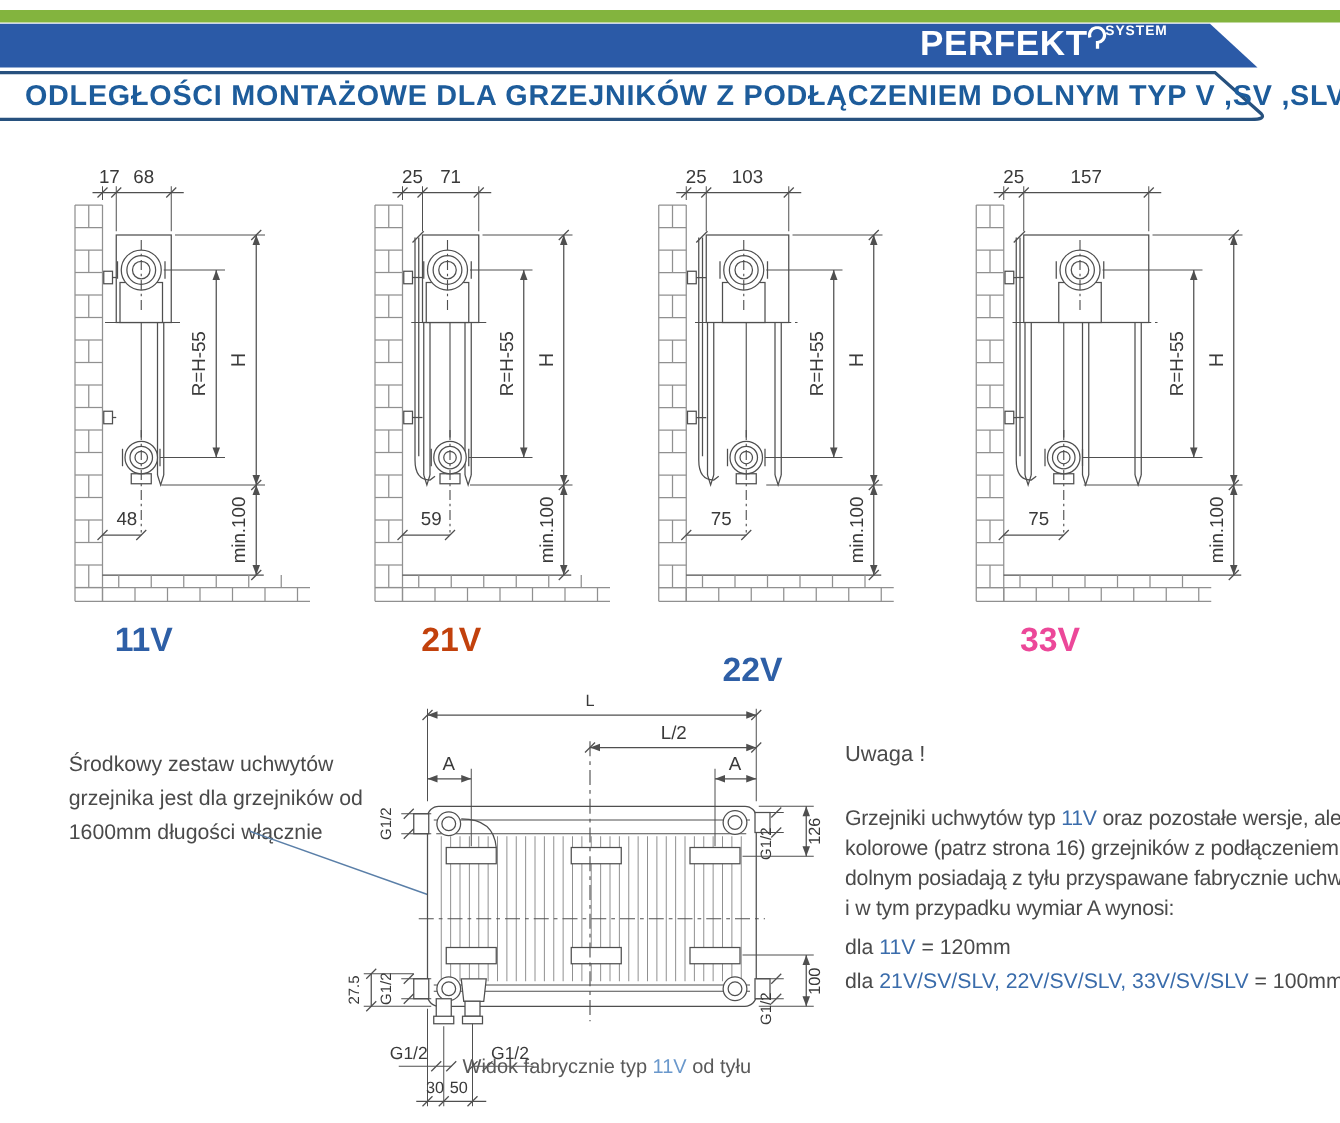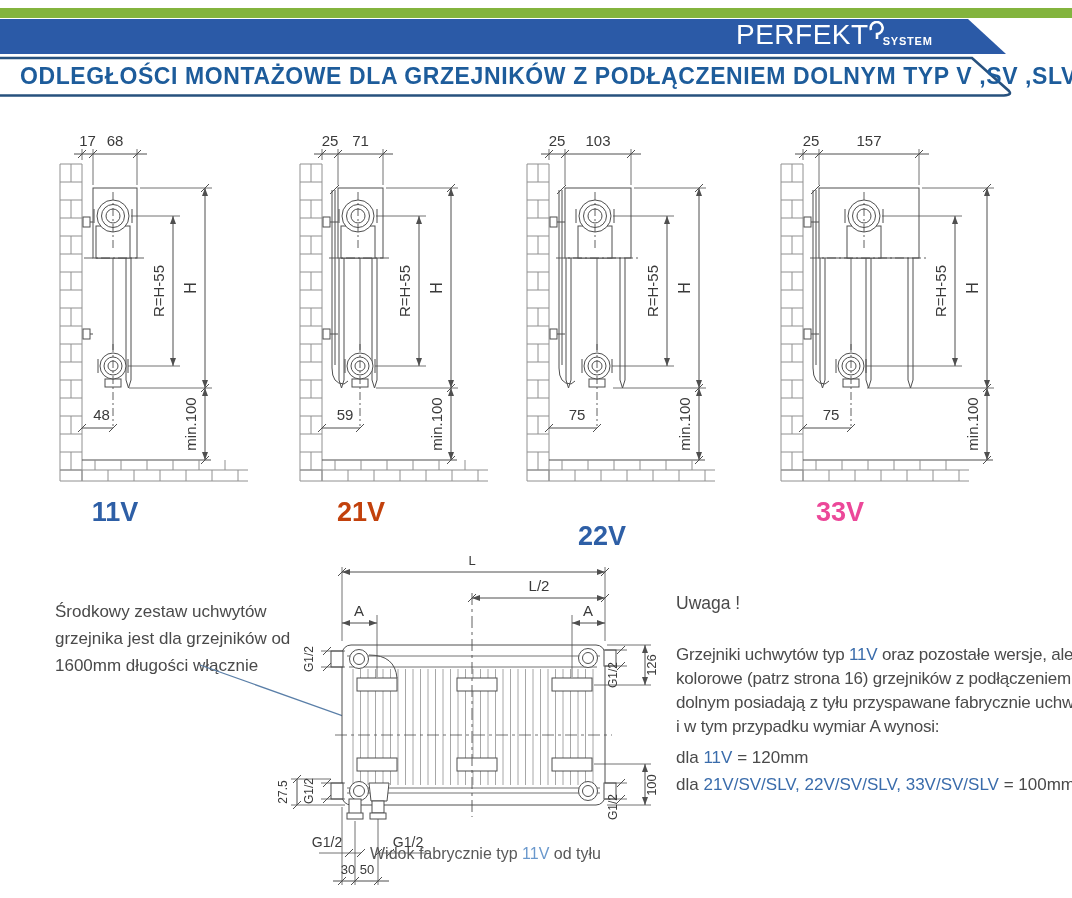--- a/index.html
+++ b/index.html
@@ -1,22 +1,22 @@
 <!DOCTYPE html>
 <html><head>
 <meta charset="utf-8">
 <style>
   html,body{margin:0;padding:0;background:#ffffff;}
   body{font-family:"Liberation Sans",sans-serif;}
   #page{position:relative;width:1072px;height:898px;background:#fff;overflow:hidden;}
   .abs{position:absolute;}
   #main-title{left:20px;top:23px;color:#fff;font-size:24px;font-weight:bold;word-spacing:11px;letter-spacing:.4px;white-space:nowrap;}
   #brand{left:688px;top:19px;color:#fff;white-space:nowrap;display:flex;align-items:flex-start;}
-  #brand .brand-main{font-size:28px;font-weight:400;letter-spacing:.5px;padding-left:48px;}
-  #brand .brand-sub{font-size:11px;font-weight:600;letter-spacing:.8px;margin-top:16px;margin-left:-2px;}
+  #brand .brand-main{font-size:28px;font-weight:700;letter-spacing:.5px;padding-left:48px;}
+  #brand .brand-sub{font-size:11px;font-weight:600;letter-spacing:.8px;margin-top:0;margin-left:-2px;}
   #subtitle{left:20px;top:63px;font-size:23px;font-weight:600;letter-spacing:.6px;white-space:nowrap;}
   .type-label{top:497px;width:120px;text-align:center;font-size:27px;font-weight:600;}
   #note-left{left:55px;top:598px;width:272px;font-size:17px;line-height:27px;color:#4a4a4a;}
   #rear-caption{left:370px;top:845px;font-size:16px;color:#595959;white-space:nowrap;}
   #note-right{left:676px;top:593px;width:424px;color:#4a4a4a;}
   #uwaga{font-size:17.5px;margin:0 0 0 0;}
   #note-p1{margin:29px 0 0 0;font-size:17px;line-height:24px;letter-spacing:-.2px;}
   .rule-line{font-size:17px;margin-top:8px;}
   #rule1{margin-top:9px;}
   #rule2{margin-top:7px;}

